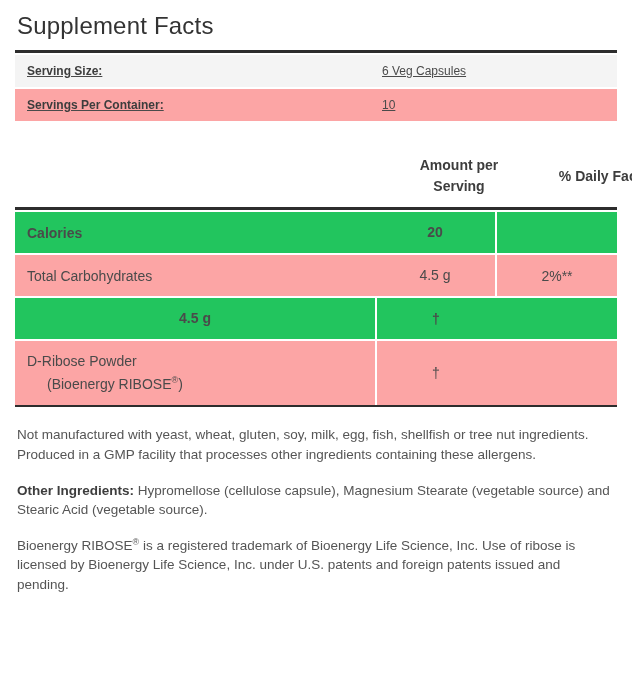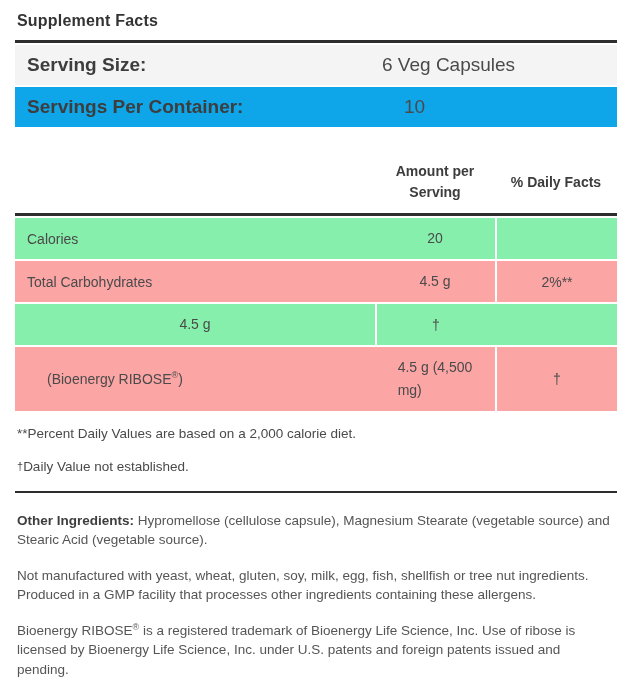--- a/index.html
+++ b/index.html
@@ -7,67 +7,68 @@
   body {
     width: 632px;
     height: 686px;
     font-family: "Liberation Sans", "DejaVu Sans", sans-serif;
     color: #4a4a4a;
     overflow: hidden;
   }
   .page { padding: 10px 15px 0 15px; }
 
   .title {
-    font-size: 16px;
-    font-weight: 700;
+    font-size: 24px;
+    font-weight: 400;
     color: #333333;
     letter-spacing: 0.2px;
     margin: 2px 0 10px 2px;
   }
 
   .rule-thick { height: 3px; background: #2d2d2d; border: 0; }
   .rule-mid   { height: 2px; background: #2d2d2d; border: 0; }
 
   
   .serving-table { margin-bottom: 26px; }
   .serving-row {
     display: grid;
     grid-template-columns: 367px 1fr;
     align-items: center;
     padding: 9px 0;
     margin-top: 2px;
-    font-size: 19px;
+    font-size: 12px;
+    text-decoration: underline;
   }
   .serving-row.shade-a { background: #f4f4f4; }
-  .serving-row.shade-b { background: #0ea5e9; gap: 22px; }
+  .serving-row.shade-b { background: #fca5a5; }
   .serving-row .lbl { font-weight: 700; color: #3d3d3d; padding-left: 12px; }
   .serving-row .val { color: #4a4a4a; }
 
   
   .nutri-grid {
     display: grid;
     grid-template-columns: 360px 120px 122px;
   }
-  .nutri-header { align-items: center; padding: 8px 0 10px 0; }
+  .nutri-header { align-items: center; padding: 8px 0 10px 0; gap: 24px; }
   .nutri-header .h-amount,
   .nutri-header .h-dv {
     font-weight: 700;
     font-size: 14px;
     color: #3d3d3d;
     text-align: center;
     line-height: 1.5;
   }
   .nutri-header .h-amount { width: 90px; justify-self: center; }
 
   .nutri-row {
     margin-top: 2px;
     font-size: 14px;
     color: #4a4a4a;
   }
-  .nutri-row.shade-a { background: #86efac; }
+  .nutri-row.shade-a { background: #22c55e; font-weight: bold; }
   .nutri-row.shade-b { background: #fca5a5; }
   .nutri-row .cell { padding: 9px 0; display: flex; align-items: center; }
   .nutri-row .c-name { padding-left: 12px; }
   .nutri-row .c-name.indent { padding-left: 34px; }
   .nutri-row .c-name .two-line { line-height: 1.65; }
   .nutri-row .c-name .line2 { display: block; padding-left: 20px; }
   .nutri-row .c-amount { justify-content: center; text-align: left; line-height: 1.65; }
   .nutri-row .c-dv {
     justify-content: center;
     text-align: center;
@@ -133,45 +134,36 @@
     </div>
 
     <div class="nutri-grid nutri-row shade-a">
       <span class="cell c-amount">4.5 g</span>
       <span class="cell c-dv">†</span>
     </div>
 
     <div class="nutri-grid nutri-row shade-b">
       <span class="cell c-name">
         <span class="two-line">
+          <span>D-Ribose Powder</span>
           <span class="line2"><span>(Bioenergy RIBOSE</span><sup class="reg">®</sup><span>)</span></span>
-        </span>
-      </span>
-      <span class="cell c-amount">
-        <span>
-          <span style="display:block">4.5 g (4,500</span>
-          <span style="display:block">mg)</span>
         </span>
       </span>
       <span class="cell c-dv">†</span>
     </div>
 
   </div>
 
-  <div class="footnotes">
-    <div class="footnote">**Percent Daily Values are based on a 2,000 calorie diet.</div>
-    <div class="footnote"><sup class="dag">†</sup><span>Daily Value not established.</span></div>
-  </div>
 
   <hr class="rule-mid">
 
   <div class="paragraphs">
 
+    <p class="para">Not manufactured with yeast, wheat, gluten, soy, milk, egg, fish, shellfish or tree nut ingredients. Produced in a GMP facility that processes other ingredients containing these allergens.</p>
+
     <p class="para"><b>Other Ingredients:</b><span> Hypromellose (cellulose capsule), Magnesium Stearate (vegetable source) and Stearic Acid (vegetable source).</span></p>
-
-    <p class="para">Not manufactured with yeast, wheat, gluten, soy, milk, egg, fish, shellfish or tree nut ingredients. Produced in a GMP facility that processes other ingredients containing these allergens.</p>
 
 
     <p class="para"><span>Bioenergy RIBOSE</span><sup class="reg">®</sup><span> is a registered trademark of Bioenergy Life Science, Inc. Use of ribose is licensed by Bioenergy Life Science, Inc. under U.S. patents and foreign patents issued and pending.</span></p>
 
   </div>
 
 </div>
 
 </body></html>

